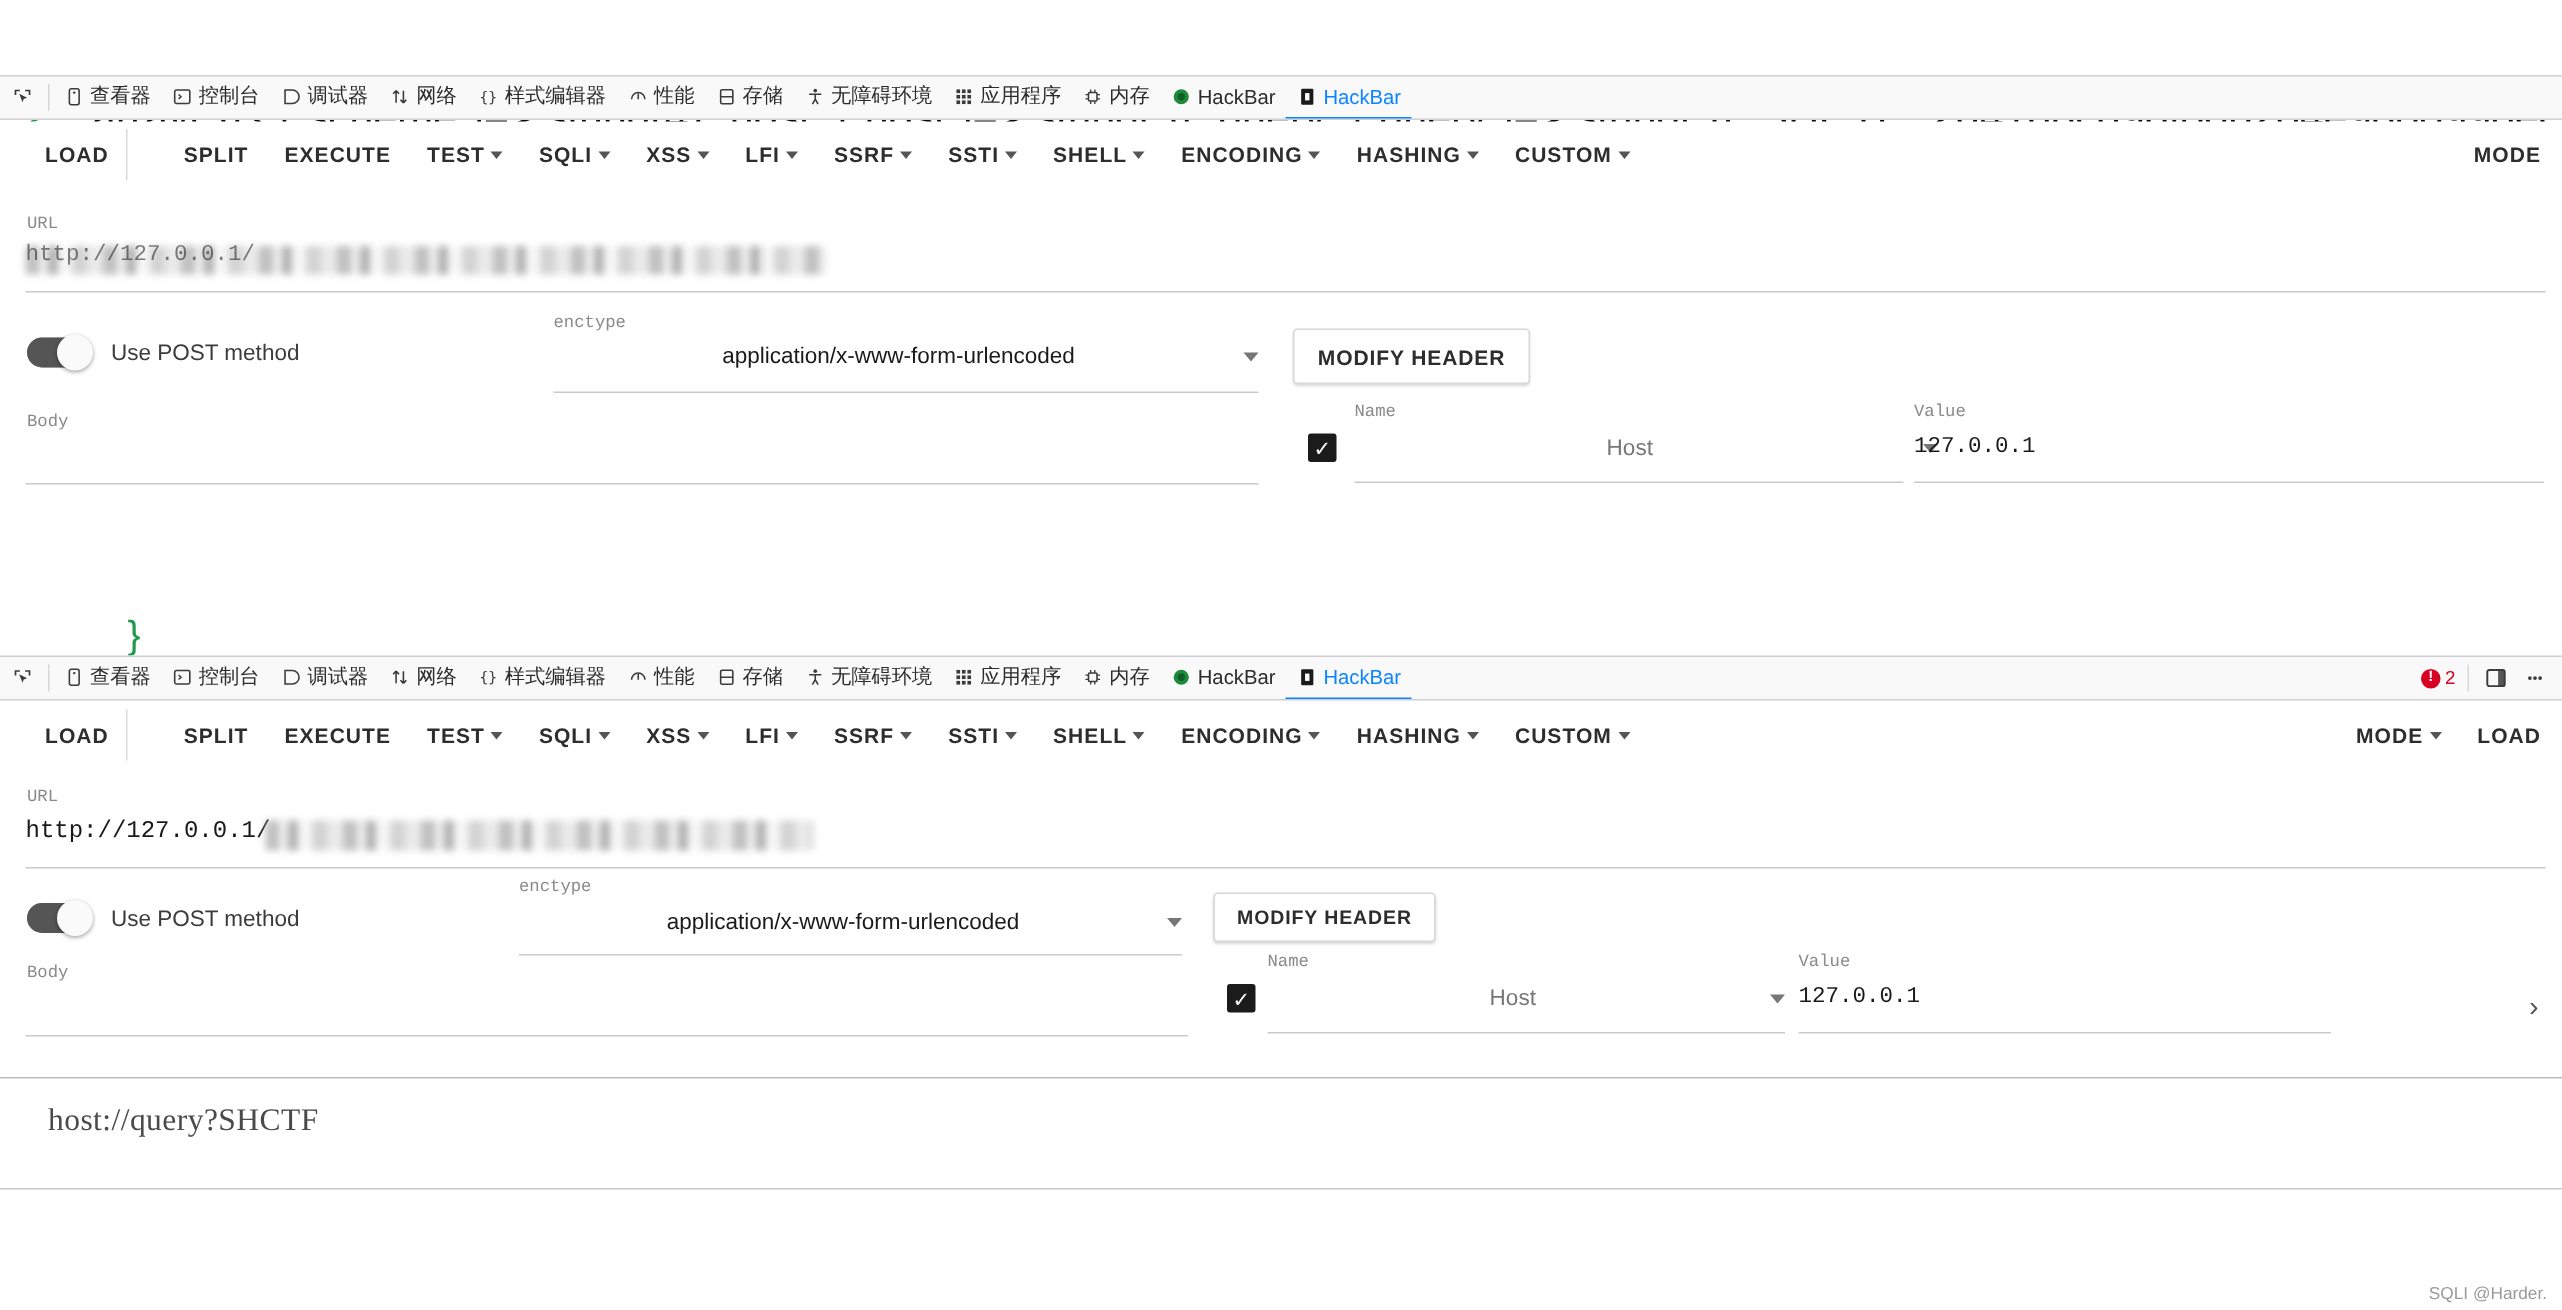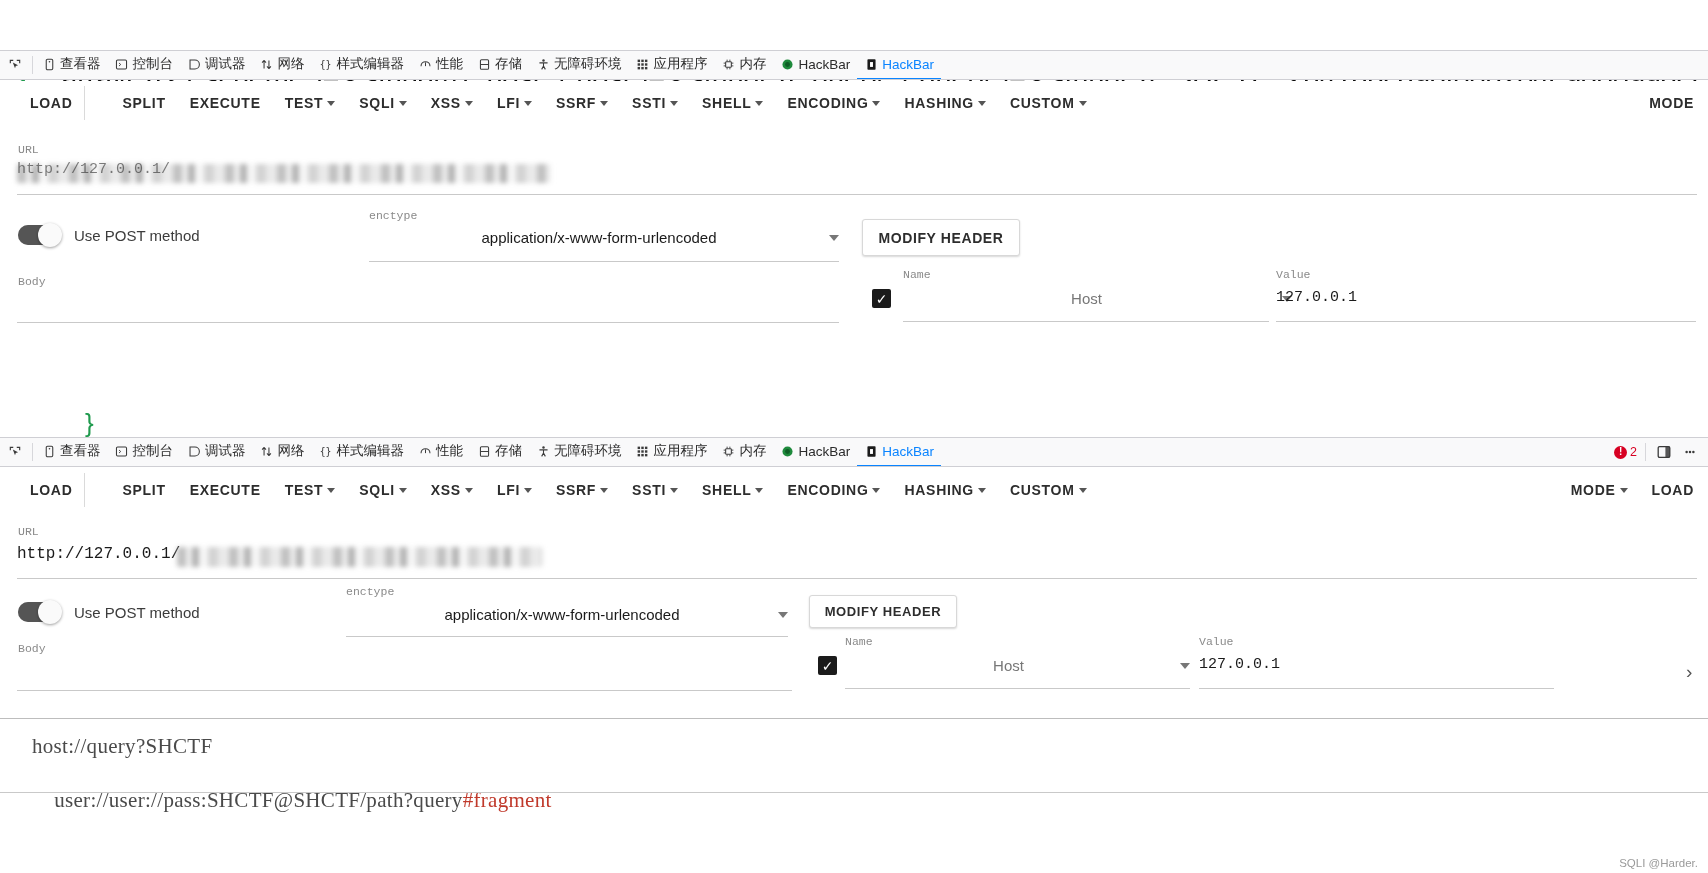--- a/index.html
+++ b/index.html
@@ -656,18 +656,15 @@
 
   <div style="position:absolute; left:1199px; top:167px;" class="hb-field-label">Value</div>
   <div class="hb-value-mono" style="position:absolute; left:1199px; top:188px; width:350px;">127.0.0.1</div>
   <div class="divider-line" style="top:220px; left:1199px; width:355px;"></div>
 
   <div style="position:absolute; left:1686px; top:193px; font-size:19px; color:#555;">›</div>
 </div>
 
 <div class="out-area" style="top:718px; height:155px;">
   <div class="out-line" style="position:absolute; left:32px; top:15px;">host://query?SHCTF</div>
-  <div class="out-line" style="position:absolute; left:32px; top:44px;">
-    <span>user://user://pass:SHCTF@SHCTF/path?query</span><span class="frag">#fragment</span>
-  </div>
   <div class="divider-line" style="top:73px; left:0; width:1708px; background:#c9c9c9;"></div>
   <div class="watermark">SQLI @Harder.</div>
 </div>
 
 </body></html>

